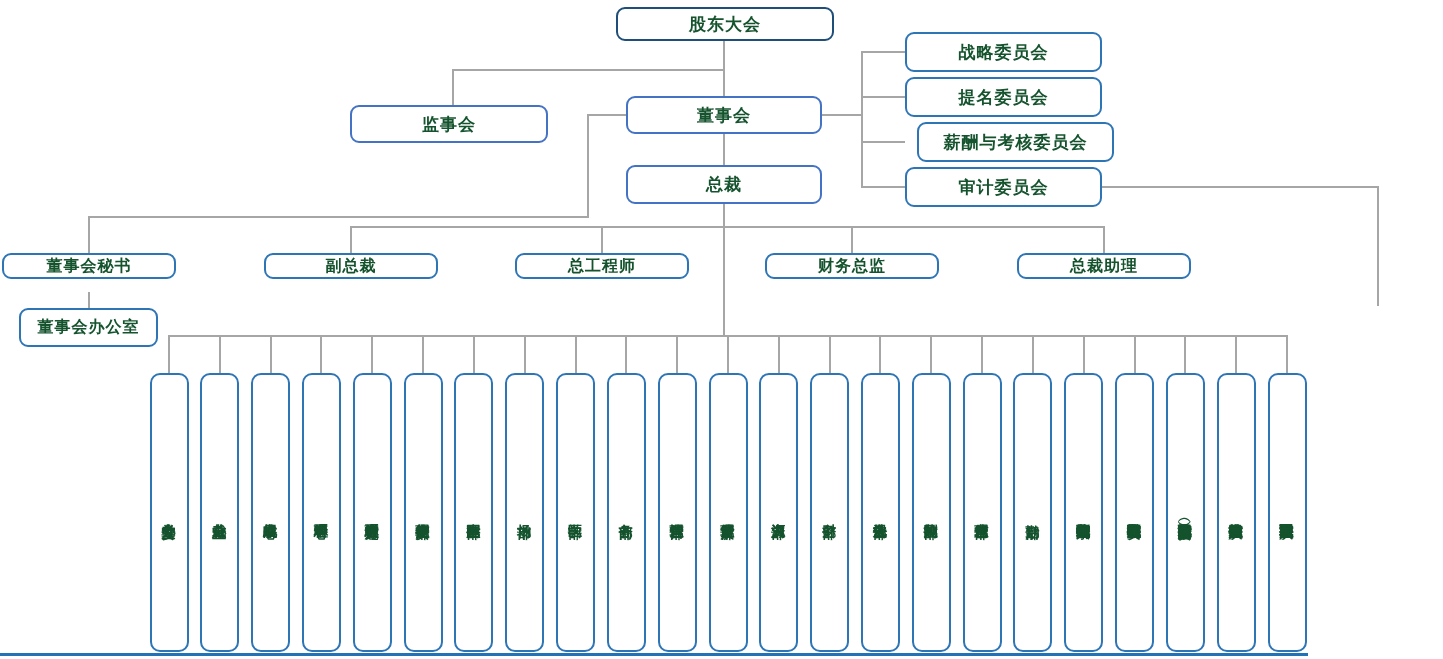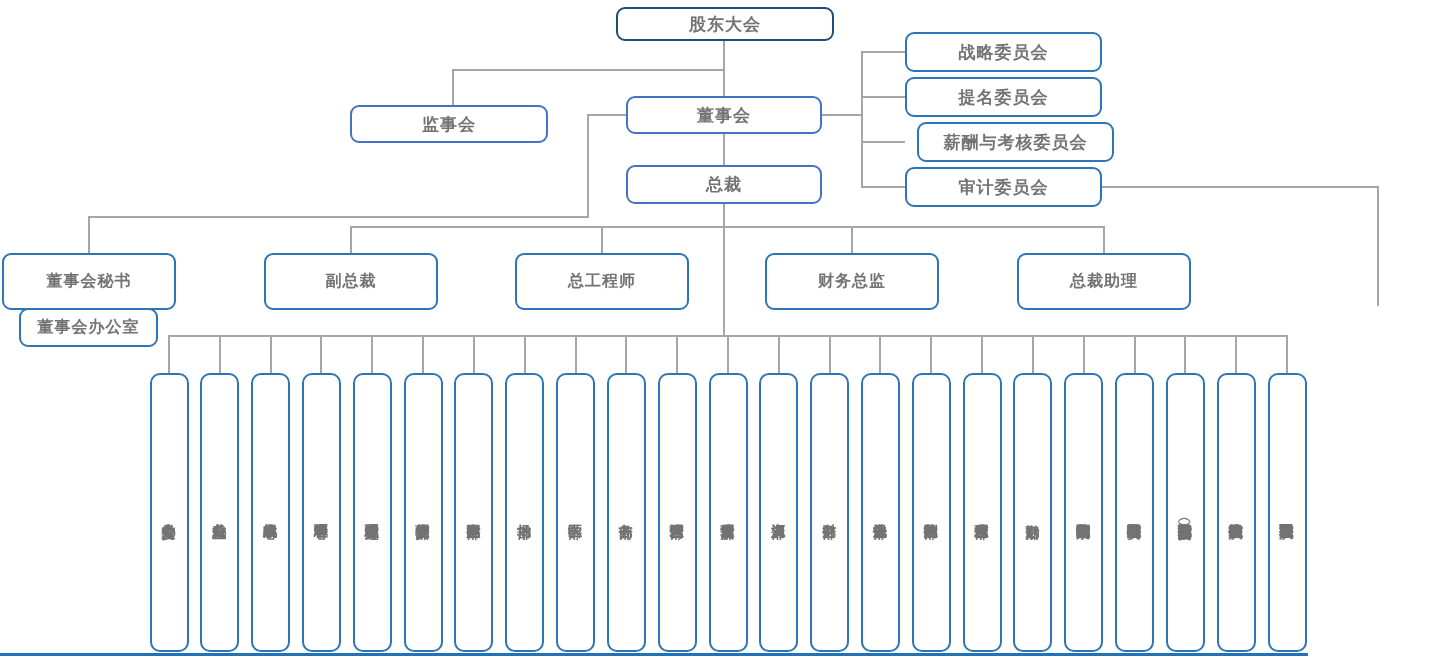--- a/index.html
+++ b/index.html
@@ -4,35 +4,35 @@
 <style>
   html,body{margin:0;padding:0;background:#ffffff;}
   .canvas{
     position:relative;width:1443px;height:659px;background:#ffffff;overflow:hidden;
     font-family:"Liberation Sans","DejaVu Sans",sans-serif;
   }
   .node{
     position:absolute;box-sizing:border-box;
     display:flex;align-items:center;justify-content:center;
     border:2.5px solid #2E75B6;border-radius:9px;background:#ffffff;
-    color:#737373;font-weight:bold;font-size:17px;text-align:center;
+    color:#14532d;font-weight:bold;font-size:17px;text-align:center;
     letter-spacing:1px;
   }
   .node.dark{border-color:#1F4E79;}
   .node.mid{border-color:#4472C4;}
   .line{position:absolute;background:#A6A6A6;}
   
   #n-shareholders{left:616px;top:7px;width:218px;height:34px;}
   #n-supervisory {left:350px;top:105px;width:198px;height:38px;}
   #n-board       {left:626px;top:96px;width:196px;height:38px;}
   #n-president   {left:626px;top:165px;width:196px;height:39px;}
   #n-boardoffice {left:19px;top:308px;width:139px;height:39px;font-size:16px;}
   #n-internalaudit{left:1315px;top:306px;width:127px;height:30px;font-size:15px;border-radius:7px;}
   .committee{left:905px;width:197px;height:40px;}
-  .exec{top:253px;width:174px;height:57px;font-size:16px;}
+  .exec{top:253px;width:174px;height:26px;font-size:16px;}
   .dept{
     top:373px;width:39px;height:279px;border-radius:10px;
     writing-mode:vertical-lr;text-orientation:upright;
     font-size:14px;line-height:1.0;letter-spacing:0;padding:4px 0;
   }
   .bottom-rule{position:absolute;left:0;top:653px;width:1308px;height:3px;}
 </style>
 </head>
 <body>
 

